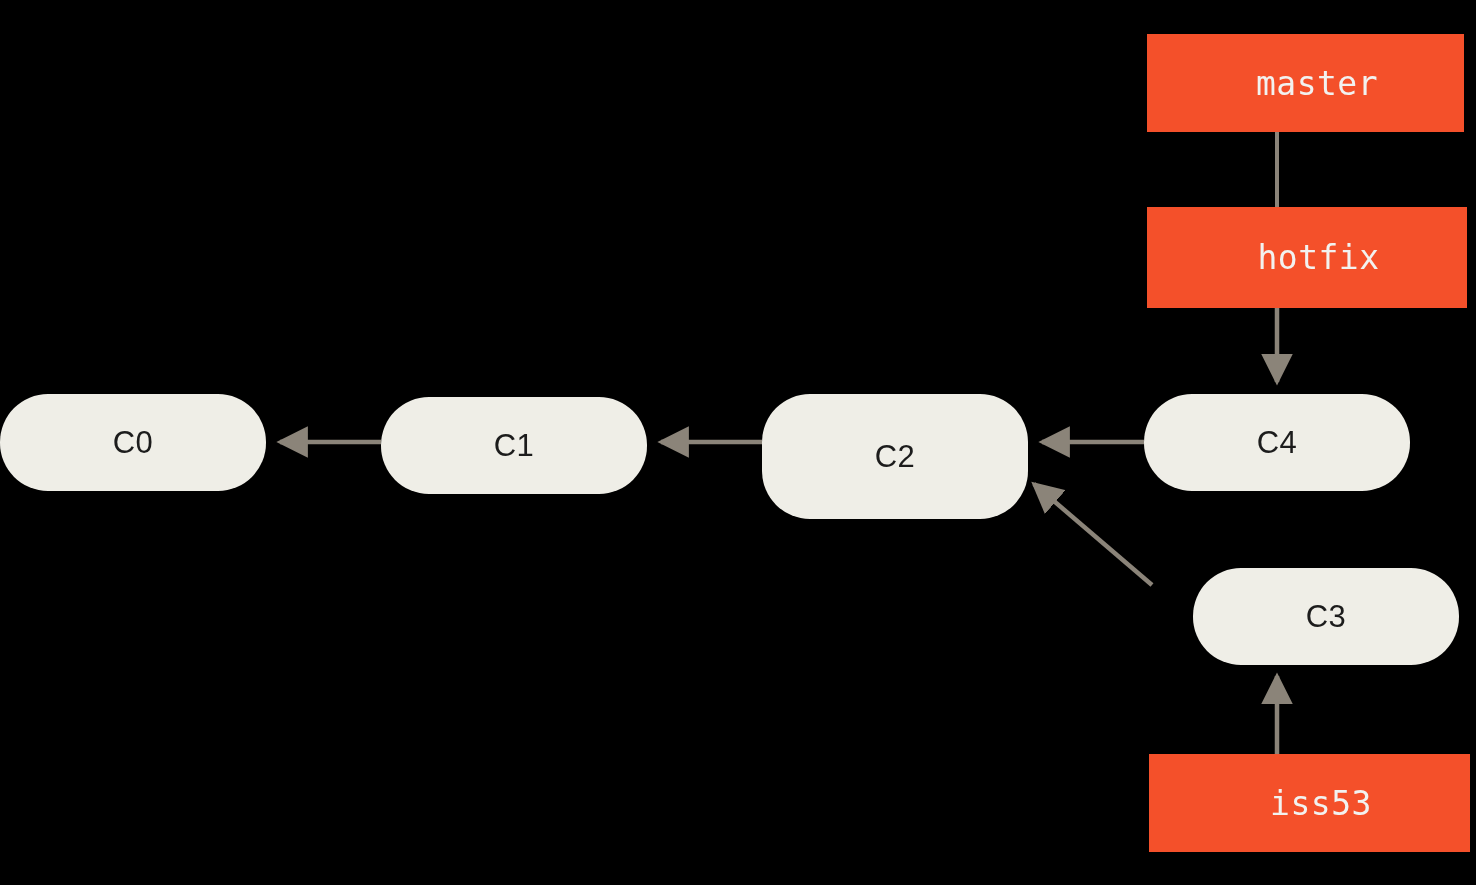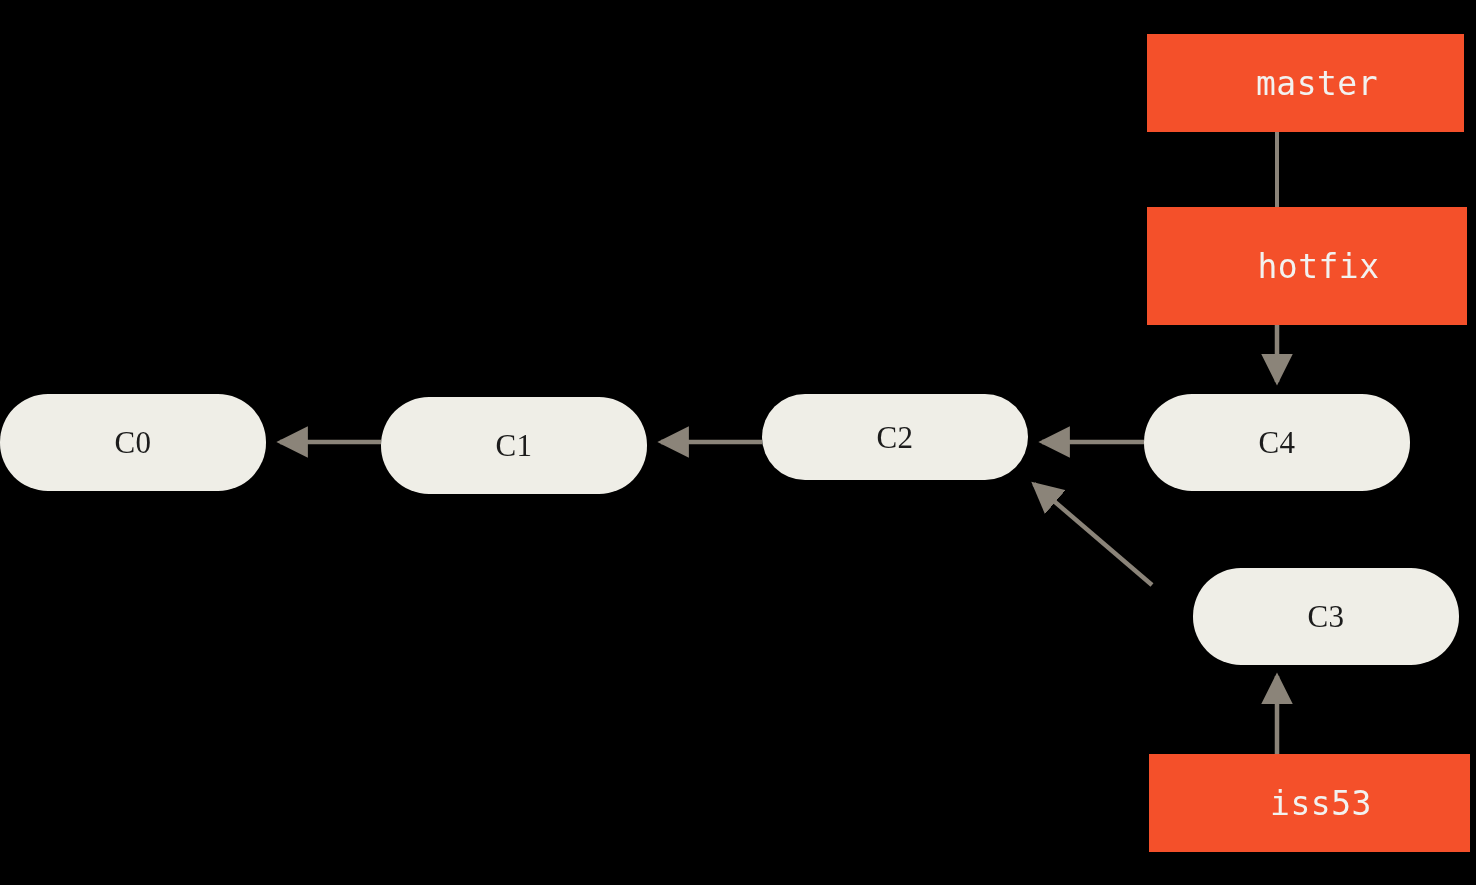--- a/index.html
+++ b/index.html
@@ -31,21 +31,21 @@
     position: absolute;
     background: #efeee7;
     border-radius: 48px;
     display: flex;
     align-items: center;
     justify-content: center;
     box-sizing: border-box;
     z-index: 2;
   }
   .commit-label {
-    font-family: Liberation Serif, serif;
+    font-family: Liberation Sans, sans-serif;
     font-size: 31px;
     color: #1c1c1c;
     letter-spacing: 0.5px;
     line-height: 1;
     user-select: none;
   }
   .branch-box {
     position: absolute;
     background: #f4502a;
     display: flex;
@@ -106,37 +106,37 @@
   </svg>
 
   <div class="commit-node" style="left:0px; top:394px; width:266px; height:97px;">
     <span class="commit-label">C0</span>
   </div>
 
   <div class="commit-node" style="left:381px; top:397px; width:266px; height:97px;">
     <span class="commit-label">C1</span>
   </div>
 
-  <div class="commit-node" style="left:762px; top:394px; width:266px; height:86px;">
+  <div class="commit-node" style="left:762px; top:394px; width:266px; height:125px;">
     <span class="commit-label">C2</span>
   </div>
 
   <div class="commit-node" style="left:1144px; top:394px; width:266px; height:97px;">
     <span class="commit-label">C4</span>
   </div>
 
   <div class="commit-node" style="left:1193px; top:568px; width:266px; height:97px;">
     <span class="commit-label">C3</span>
   </div>
 
   <div class="branch-box" style="left:1147px; top:34px; width:317px; height:98px;">
     <span class="branch-label">master</span>
   </div>
 
-  <div class="branch-box" style="left:1147px; top:207px; width:320px; height:118px;">
+  <div class="branch-box" style="left:1147px; top:207px; width:320px; height:101px;">
     <span class="branch-label">hotfix</span>
   </div>
 
   <div class="branch-box" style="left:1149px; top:754px; width:321px; height:98px;">
     <span class="branch-label">iss53</span>
   </div>
 
 </div>
 
 </body></html>

